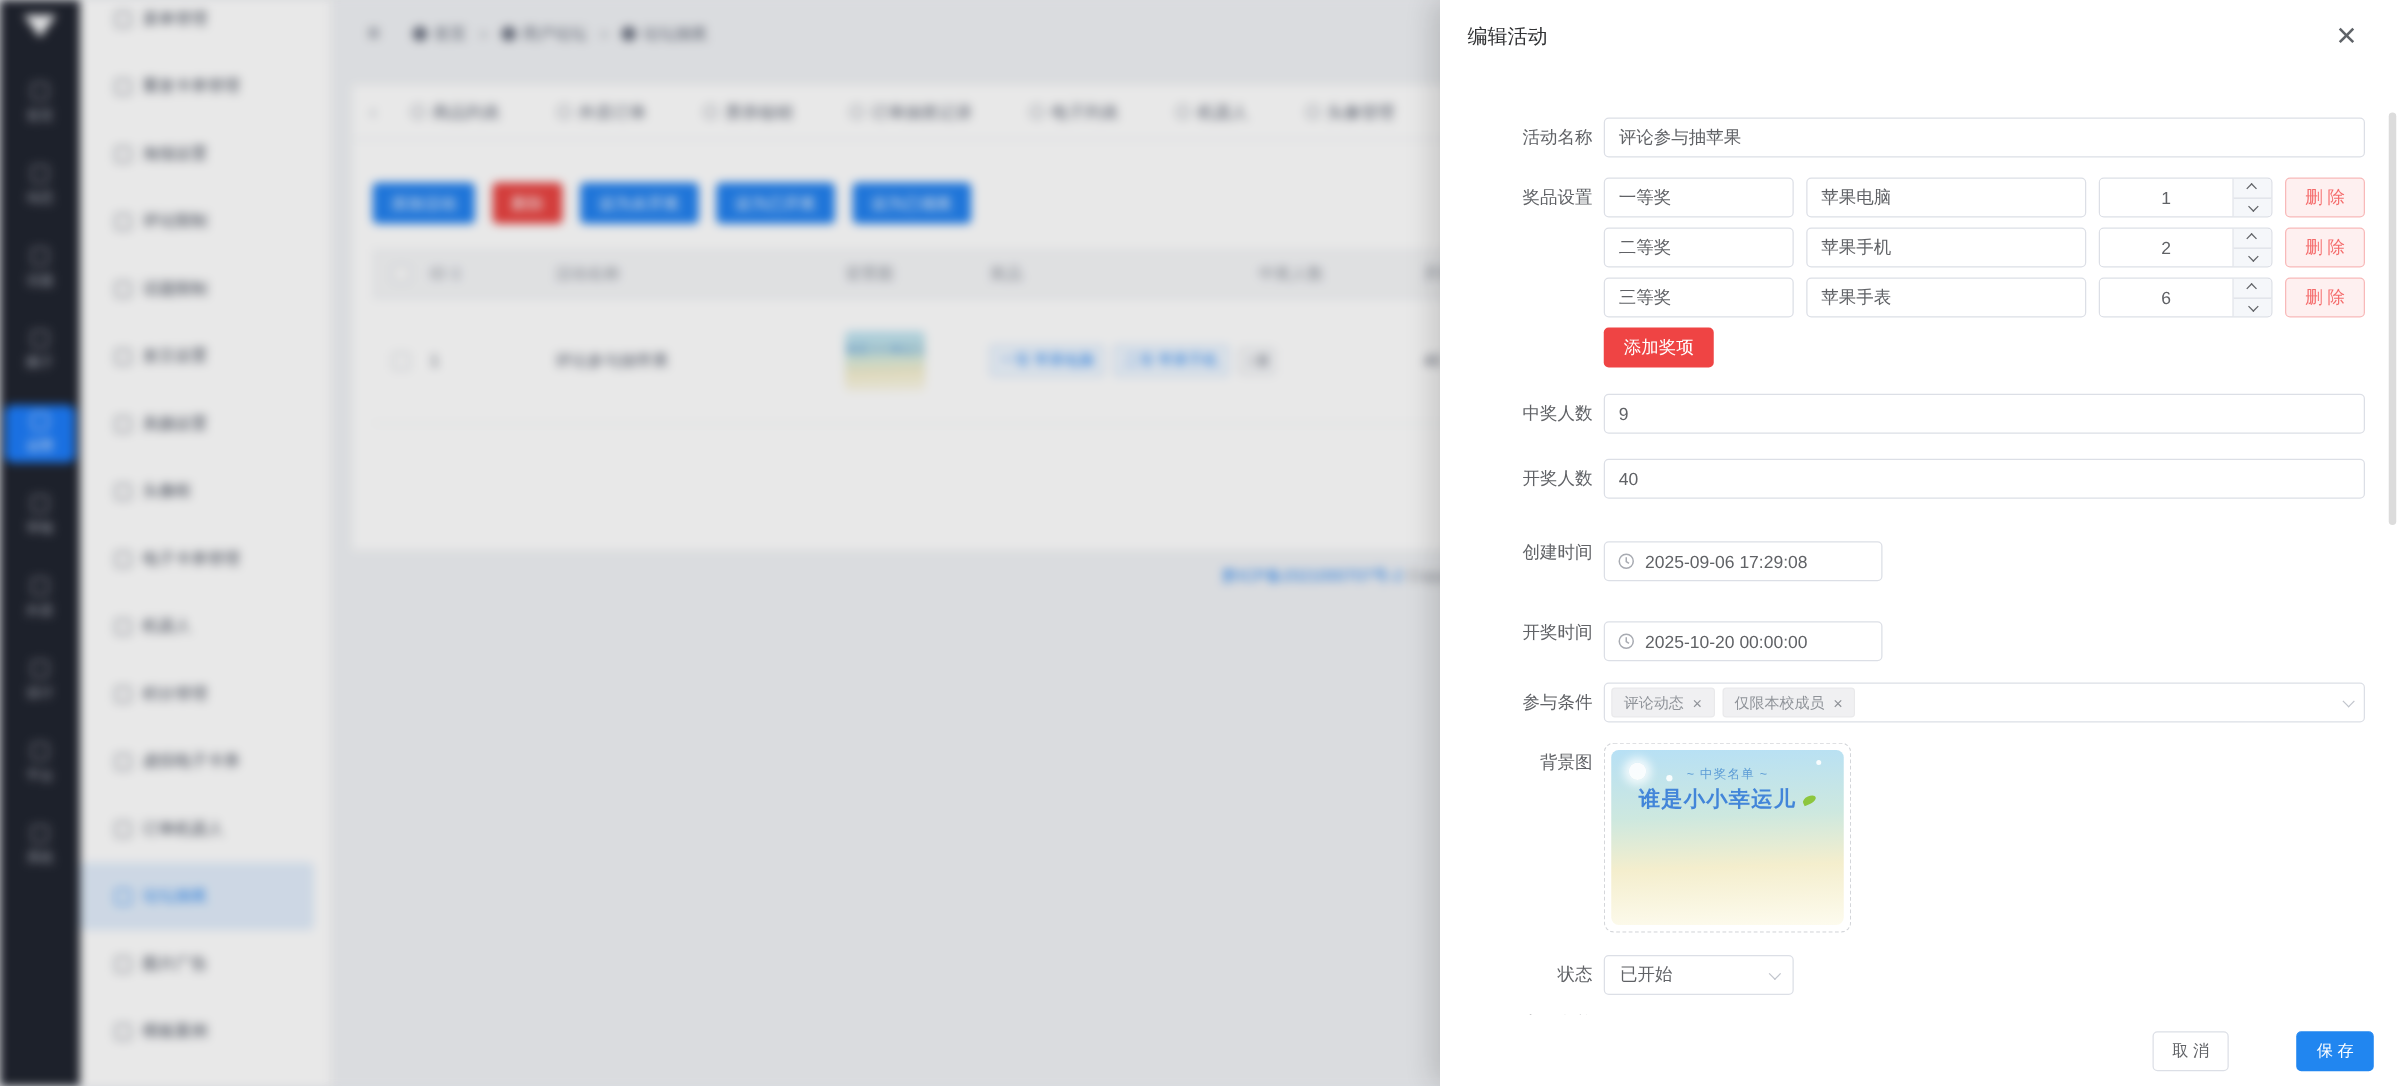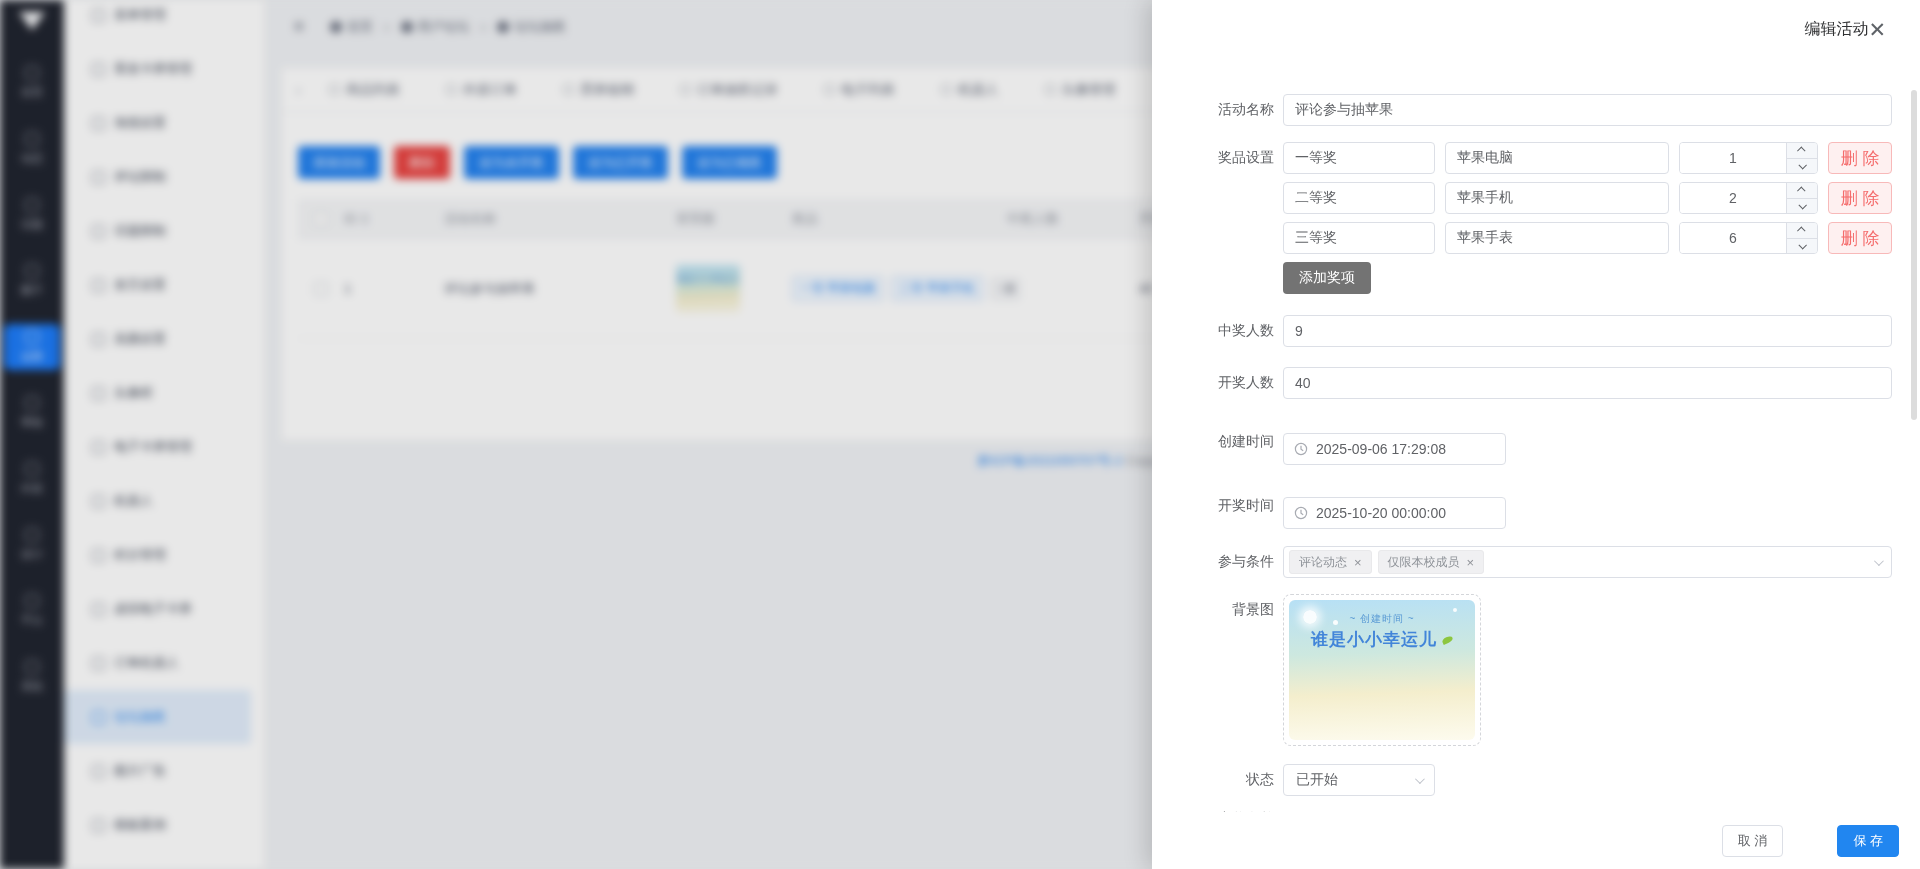--- a/index.html
+++ b/index.html
@@ -66,21 +66,21 @@
     padding:3px 7px; font-size:12px; }
   .page-footer { position:absolute; left:0; top:452px; width:100%; text-align:center; font-size:13px; color:#8a8f99; }
   .page-footer .icp { color:#2080ef; }
 
   
   .overlay { position:absolute; inset:0; background:rgba(25,28,34,.10); }
 
   
   .drawer { position:absolute; top:0; right:0; width:768px; height:869px; background:#fff;
     box-shadow:-6px 0 22px rgba(0,0,0,.16); }
-  .dw-head { display:flex; align-items:center; justify-content:flex-end; height:58px; padding:0 34px 0 22px; }
+  .dw-head { display:flex; align-items:center; justify-content:space-between; height:58px; padding:0 34px 0 22px; }
   .dw-title { font-size:16px; color:#303133; }
   .dw-close { font-size:21px; color:#5f6368; line-height:1; cursor:pointer; background:none; border:none; }
   .dw-body { height:754px; overflow:hidden; padding:36px 28px 0 22px; position:relative; }
   .row { display:flex; align-items:center; margin-bottom:18px; }
   .row.top { align-items:flex-start; }
   .mb8{margin-bottom:8px;} .mb14{margin-bottom:14px;} .mb16{margin-bottom:16px;}
   .mb17{margin-bottom:17px;} .mb20{margin-bottom:20px;} .mb21{margin-bottom:21px;}
   .lbl { width:100px; flex:none; text-align:right; margin-right:9px; color:#606266; font-size:14px; }
   .row.top .lbl { padding-top:7px; }
   .inp { height:32px; border:1px solid #dcdfe6; border-radius:4px; padding:0 11px; font-size:14px;
@@ -92,22 +92,22 @@
     overflow:hidden; margin-right:10px; background:#fff; }
   .numinp { flex:1; border:none; outline:none; text-align:center; font-size:14px; color:#606266;
     font-family:inherit; min-width:0; }
   .steps { width:31px; border-left:1px solid #dcdfe6; display:flex; flex-direction:column; flex:none; }
   .step { flex:1; background:#f5f7fa; display:flex; align-items:center; justify-content:center; cursor:pointer; }
   .step + .step { border-top:1px solid #dcdfe6; }
   .chev { width:6px; height:6px; border-left:1.4px solid #606266; border-top:1.4px solid #606266; }
   .chev.up { transform:rotate(45deg) translateY(1px); }
   .chev.down { transform:rotate(225deg) translateY(1px); }
   .del-btn { width:64px; height:32px; background:#fef0f0; border:1px solid #f8b9b9; border-radius:4px;
-    color:#f56c6c; font-size:17px; cursor:pointer; white-space:nowrap; font-family:inherit; }
-  .add-btn { height:32px; padding:0 16px; background:#737373; color:#fff; border:none; border-radius:4px;
+    color:#f56c6c; font-size:14px; cursor:pointer; white-space:nowrap; font-family:inherit; }
+  .add-btn { height:32px; padding:0 16px; background:#ef4444; color:#fff; border:none; border-radius:4px;
     font-size:14px; cursor:pointer; font-family:inherit;text-align:center; }
   .datebox { width:223px; height:32px; border:1px solid #dcdfe6; border-radius:4px; display:flex;
     align-items:center; padding:0 10px; gap:8px; color:#606266;margin-top:14px; }
   .selbox { height:32px; border:1px solid #dcdfe6; border-radius:4px; display:flex; align-items:center;
     padding:0 12px; color:#606266; justify-content:space-between; }
   .selbox.w180 { width:152px; }
   .caret { width:7px; height:7px; border-left:1.4px solid #c0c4cc; border-top:1.4px solid #c0c4cc;
     transform:rotate(225deg) translateY(2px); flex:none; }
   .tagwrap { display:flex; align-items:center; gap:10px; flex:1; height:32px; border:1px solid #dcdfe6;
     border-radius:4px; padding:0 10px 0 5px; }
@@ -481,21 +481,21 @@
         </div>
       </div>
 
       <div class="row mb18 top">
         <span class="lbl">背景图</span>
         <div class="bg-upload">
           <div class="bg-img">
             <span class="spark s1"></span>
             <span class="spark s2"></span>
             <span class="spark s3"></span>
-            <div class="bg-t1">~ 创建时间 ~</div>
+            <div class="bg-t1">~ 中奖名单 ~</div>
             <div class="bg-t2">
                 <span>谁是小小幸运儿</span>
                 <span class="leaf"></span>
               </div>
           </div>
         </div>
       </div>
 
       <div class="row mb14">
         <span class="lbl">状态</span>

